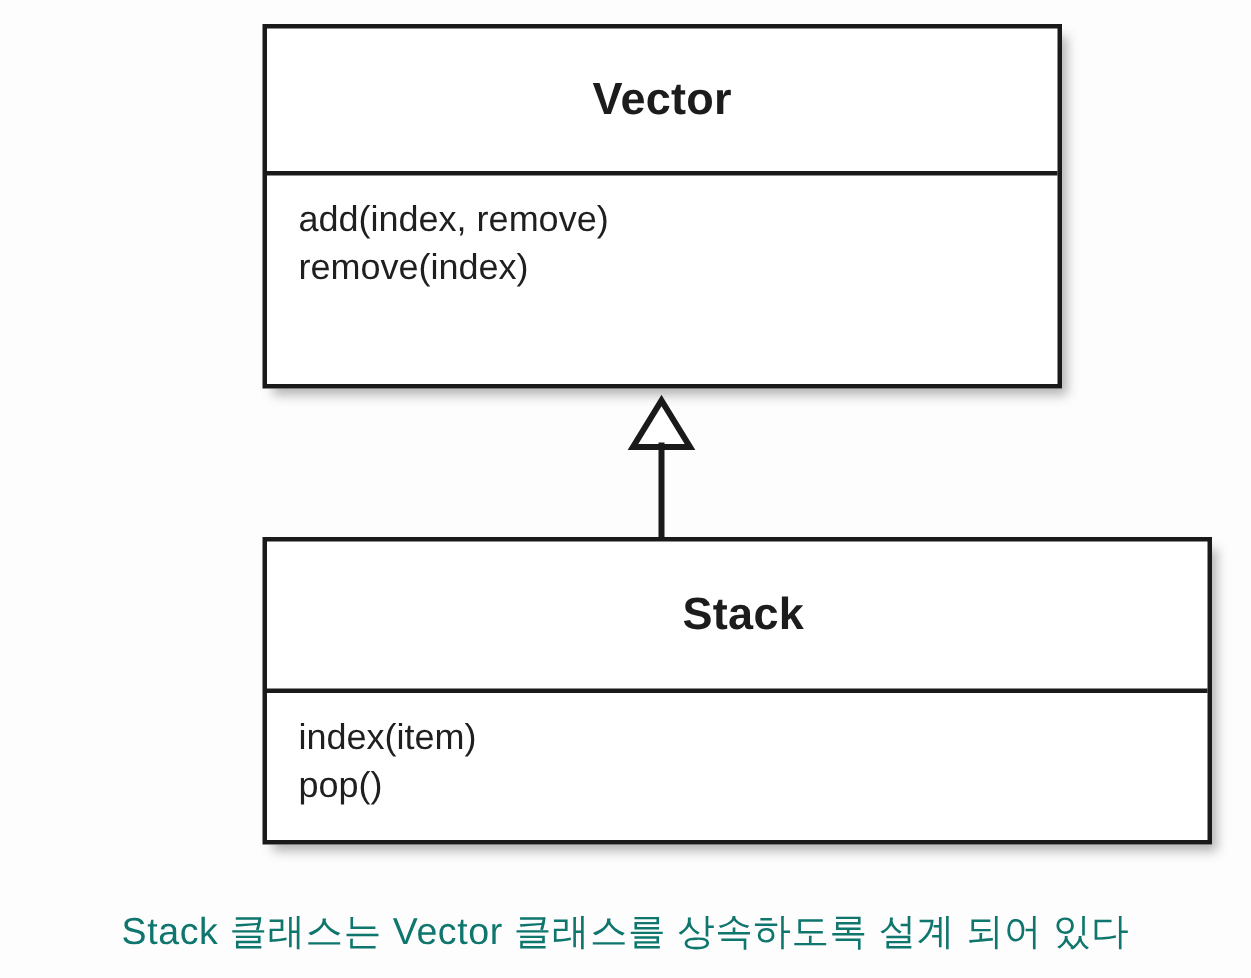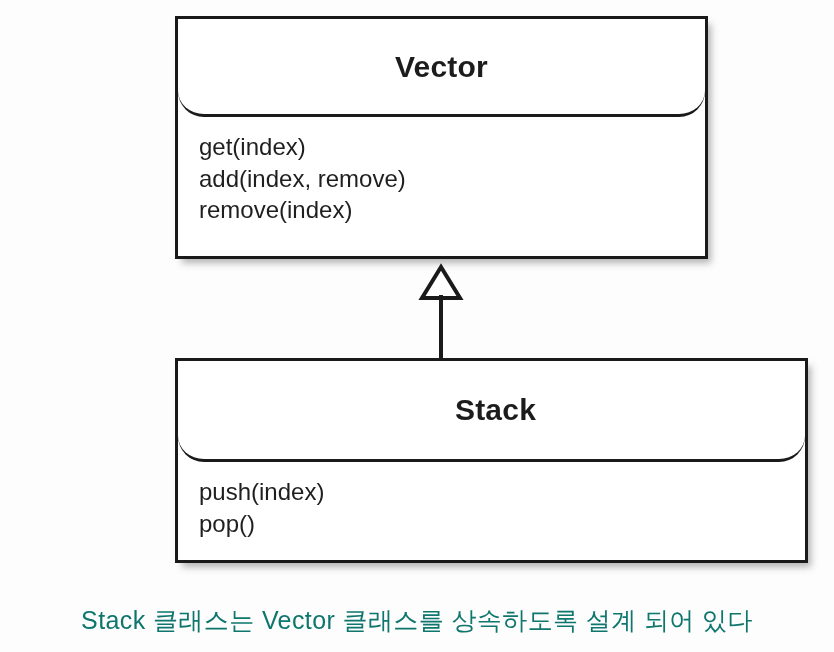--- a/index.html
+++ b/index.html
@@ -47,21 +47,20 @@
     width: 633px;
     height: 205px;
   }
 
   .uml-class-name-compartment {
     box-sizing: border-box;
     border-bottom: 3px solid #1a1a1a;
     display: flex;
     align-items: center;
     justify-content: center;
-    border-radius: 26px;
   }
 
   #vector-class .uml-class-name-compartment { height: 98px; }
   #stack-class  .uml-class-name-compartment { height: 101px; }
 
   .uml-class-name {
     font-weight: bold;
     font-size: 30px;
     color: #1c1c1c;
     letter-spacing: 0.2px;
@@ -125,38 +124,37 @@
 </head>
 <body>
 
 <div id="diagram-canvas">
 
   <div class="uml-class" id="vector-class">
     <div class="uml-class-name-compartment">
       <span class="uml-class-name">Vector</span>
     </div>
     <div class="uml-members-compartment">
-      <div class="uml-member">get(index)</div>
       <div class="uml-member">add(index, remove)</div>
       <div class="uml-member">remove(index)</div>
     </div>
   </div>
 
   <div id="generalization-connector">
     <svg id="generalization-arrowhead" viewBox="0 0 48 40" xmlns="http://www.w3.org/2000/svg">
       <polygon points="23,5 42,36 4,36" fill="#ffffff" stroke="#1a1a1a" stroke-width="4" stroke-linejoin="miter"></polygon>
     </svg>
     <div id="generalization-line"></div>
   </div>
 
   <div class="uml-class" id="stack-class">
     <div class="uml-class-name-compartment">
       <span class="uml-class-name">Stack</span>
     </div>
     <div class="uml-members-compartment">
-      <div class="uml-member">push(index)</div>
+      <div class="uml-member">index(item)</div>
       <div class="uml-member">pop()</div>
     </div>
   </div>
 
   <div id="diagram-caption">Stack 클래스는 Vector 클래스를 상속하도록 설계 되어 있다</div>
 
 </div>
 
 </body></html>

